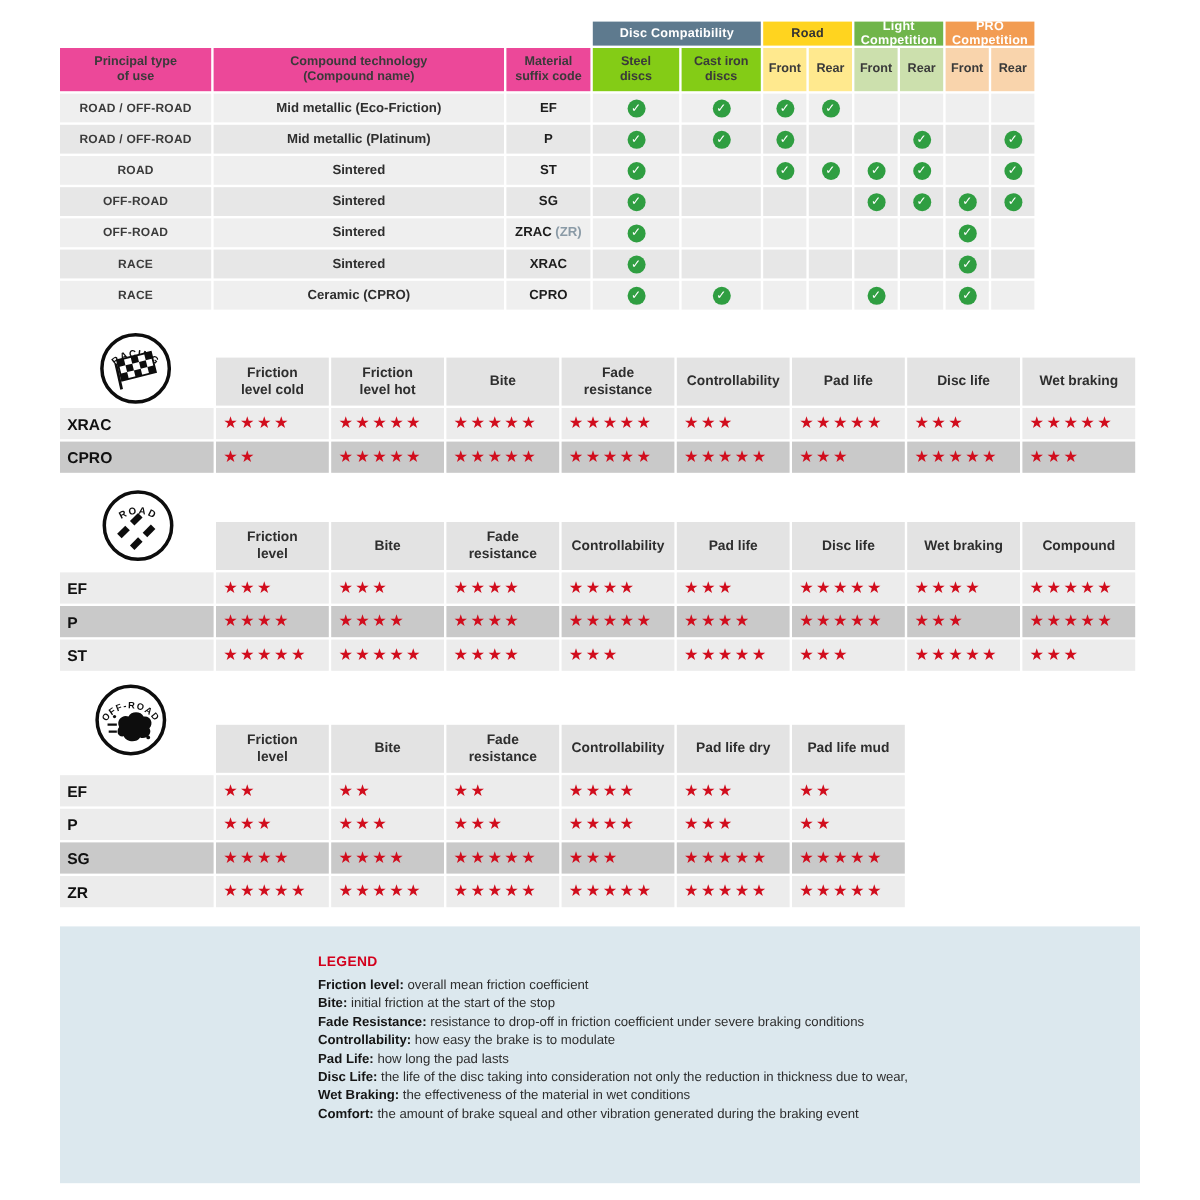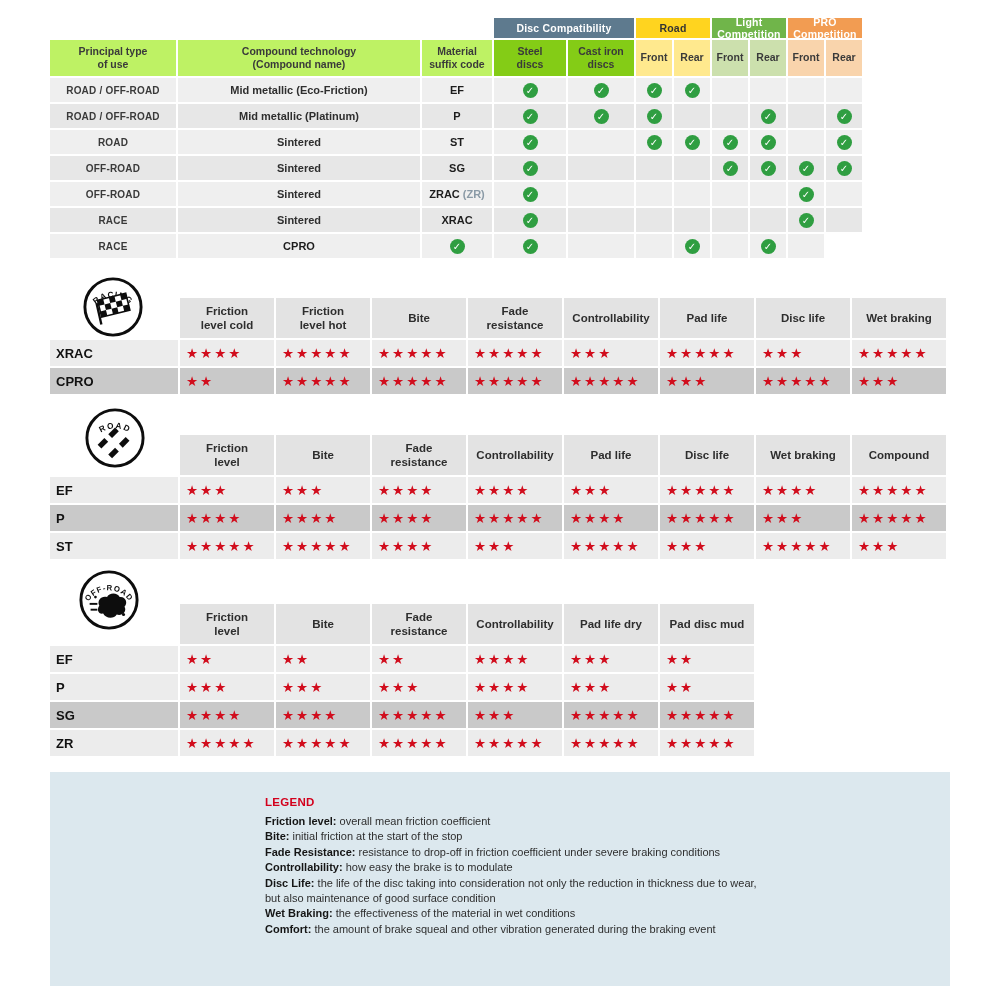--- a/index.html
+++ b/index.html
@@ -12,21 +12,21 @@
     grid-template-columns:126px 242px 70px 72px 66px repeat(6,1fr);
     grid-template-rows:20px 36px repeat(7,24px);gap:2px}
   .compat-grid>div{display:flex;align-items:center;justify-content:center;text-align:center}
   .spacer{background:transparent}
   .group-h{font-weight:bold;font-size:10.5px;letter-spacing:.2px}
   .col-h{font-weight:bold;font-size:10.5px;white-space:pre-line;line-height:1.25}
   .th-disc{background:#5e7a8e;color:#fff}
   .th-road{background:#ffd41f;color:#333}
   .th-light{background:#70b54a;color:#fff}
   .th-pro{background:#f29c52;color:#fff}
-  .th-gray{background:#bef264;color:#3a3a3a}
+  .th-gray{background:#ec4899;color:#3a3a3a}
   .th-disc-sub{background:#84cc16;color:#3a3a3a}
   .th-road-sub{background:#ffe98e;color:#3a3a3a}
   .th-light-sub{background:#cce0ad;color:#3a3a3a}
   .th-pro-sub{background:#f9d4ac;color:#3a3a3a}
   .row-a{background:#efefef}
   .row-b{background:#e7e7e7}
   .use{font-weight:bold;font-size:10px;letter-spacing:.2px}
   .compound{font-size:11px;font-weight:bold;color:#2e2e2e}
   .code{font-weight:bold;font-size:11px;color:#1d1d1d}
   .code-note{color:#8a9aa6;font-weight:bold;margin-left:3px}
@@ -195,20 +195,21 @@
       <div class="cell row-b"></div>
       <div class="cell row-b"></div>
       <div class="cell row-b"></div>
       <div class="cell row-b"></div>
       <div class="cell row-b"></div>
       <div class="cell row-b">
         <span class="chk">✓</span>
       </div>
       <div class="cell row-b"></div>
       <div class="cell use row-a">RACE</div>
+      <div class="cell compound row-a">Ceramic (CPRO)</div>
       <div class="cell code row-a">CPRO</div>
       <div class="cell row-a">
         <span class="chk">✓</span>
       </div>
       <div class="cell row-a">
         <span class="chk">✓</span>
       </div>
       <div class="cell row-a"></div>
       <div class="cell row-a"></div>
       <div class="cell row-a">
@@ -362,21 +363,21 @@
     </div>
     <div class="rating-grid" style="grid-template-columns: 128px repeat(6, 94px);">
         <div class="rh-empty"></div>
         <div class="rh">Friction
 level</div>
         <div class="rh">Bite</div>
         <div class="rh">Fade
 resistance</div>
         <div class="rh">Controllability</div>
         <div class="rh">Pad life dry</div>
-        <div class="rh">Pad disc mud</div>
+        <div class="rh">Pad life mud</div>
         <div class="rl plain">EF</div>
         <div class="rc plain">★★</div>
         <div class="rc plain">★★</div>
         <div class="rc plain">★★</div>
         <div class="rc plain">★★★★</div>
         <div class="rc plain">★★★</div>
         <div class="rc plain">★★</div>
         <div class="rl plain">P</div>
         <div class="rc plain">★★★</div>
         <div class="rc plain">★★★</div>
@@ -401,20 +402,20 @@
       </div>
   </section>
 
   <section class="legend">
     <div class="legend-title">LEGEND</div>
     <div class="legend-items">
         <div class="legend-line"><b>Friction level:</b><span> overall mean friction coefficient</span></div>
         <div class="legend-line"><b>Bite:</b><span> initial friction at the start of the stop</span></div>
         <div class="legend-line"><b>Fade Resistance:</b><span> resistance to drop-off in friction coefficient under severe braking conditions</span></div>
         <div class="legend-line"><b>Controllability:</b><span> how easy the brake is to modulate</span></div>
+        <div class="legend-line"><b>Pad Life:</b><span> how long the pad lasts</span></div>
         <div class="legend-line"><b>Disc Life:</b><span> the life of the disc taking into consideration not only the reduction in thickness due to wear,</span></div>
-        <div class="legend-line"><b></b><span>but also maintenance of good surface condition</span></div>
         <div class="legend-line"><b>Wet Braking:</b><span> the effectiveness of the material in wet conditions</span></div>
         <div class="legend-line"><b>Comfort:</b><span> the amount of brake squeal and other vibration generated during the braking event</span></div>
       </div>
   </section>
 
 </div>
 
 </body></html>

